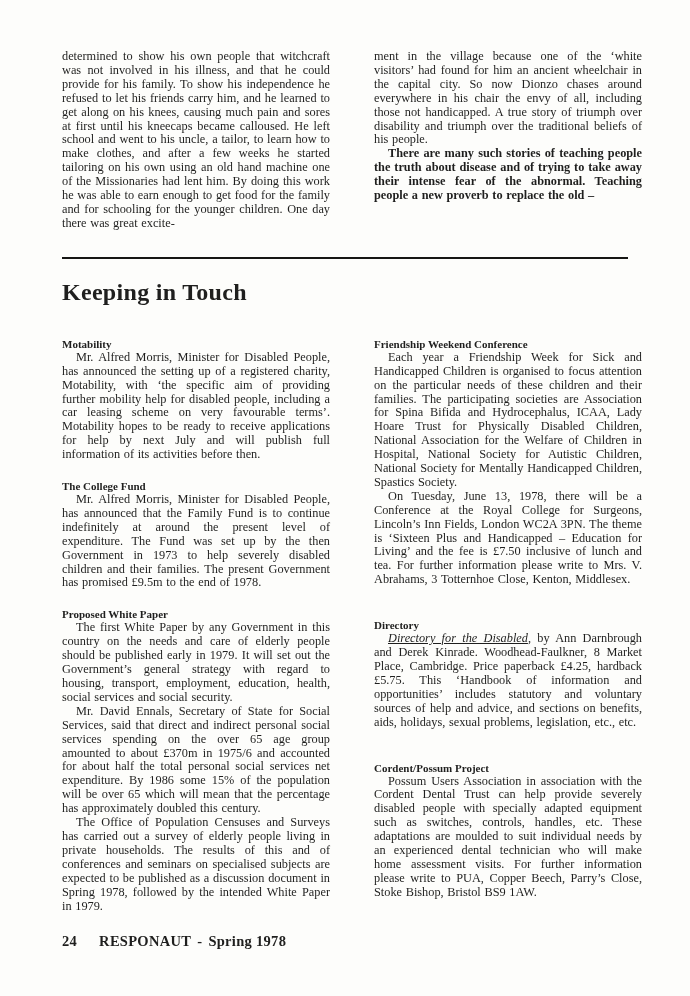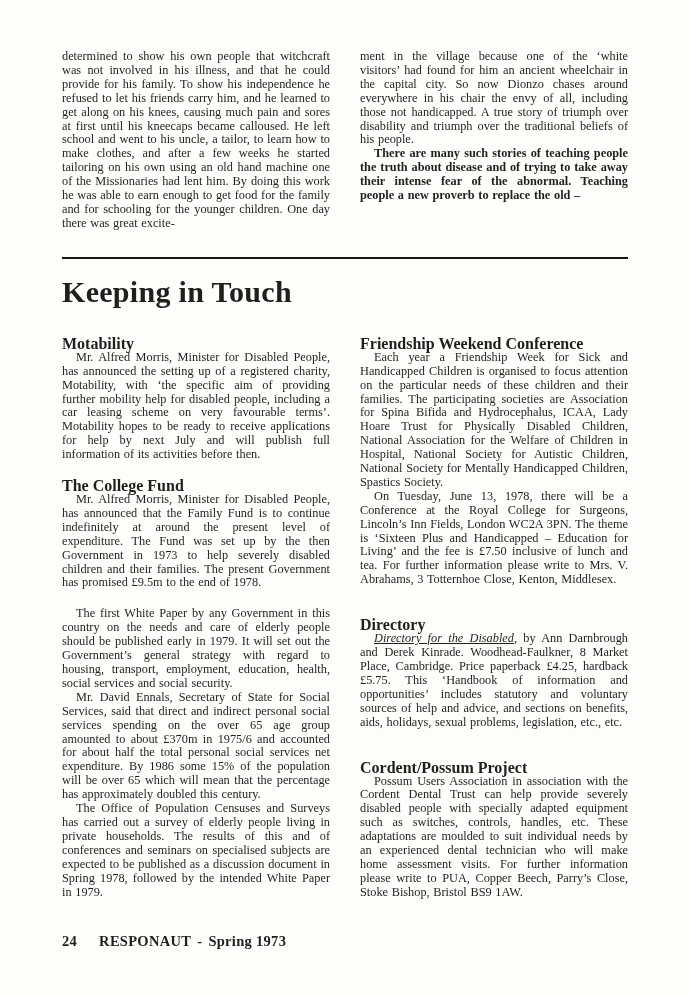--- a/index.html
+++ b/index.html
@@ -13,21 +13,21 @@
     height: 996px;
     background: #fdfdfb;
     color: #1f1f1e;
     font-family: "Liberation Serif", "DejaVu Serif", serif;
     box-sizing: border-box;
     padding: 50px 62px 0 62px;
     overflow: hidden;
   }
   .cols {
     display: flex;
-    gap: 30px;
+    gap: 44px;
   }
   .col {
     width: 268px;
     flex: 0 0 268px;
   }
   p {
     margin: 0;
     font-size: 12.3px;
     line-height: 13.9px;
     text-align: justify;
@@ -37,28 +37,28 @@
     text-indent: 14px;
     font-weight: bold;
   }
   .rule {
     border: 0;
     border-top: 2.6px solid #161614;
     margin: 26px 0 0 0;
   }
   h1.section-title {
     margin: 15px 0 27px 0;
-    font-size: 30px;
+    font-size: 24px;
     line-height: 36px;
     font-weight: 700;
     letter-spacing: 0.3px;
   }
   .article h2 {
     margin: 0;
-    font-size: 16px;
+    font-size: 11px;
     line-height: 14px;
     font-weight: 700;
   }
   .article p {
     text-indent: 14px;
   }
   .col-left .article {
     margin-bottom: 17px;
   }
   .col-right .article {
@@ -112,20 +112,21 @@
         <h2>Motability</h2>
         <p>Mr. Alfred Morris, Minister for Disabled People, has announced the setting up of a registered charity, Motability, with ‘the specific aim of providing further mobility help for disabled people, including a car leasing scheme on very favourable terms’. Motability hopes to be ready to receive applications for help by next July and will publish full information of its activities before then.</p>
       </div>
 
       <div class="article">
         <h2>The College Fund</h2>
         <p>Mr. Alfred Morris, Minister for Disabled People, has announced that the Family Fund is to continue indefinitely at around the present level of expenditure. The Fund was set up by the then Government in 1973 to help severely disabled children and their families. The present Government has promised £9.5m to the end of 1978.</p>
       </div>
 
       <div class="article">
+        <h2>Proposed White Paper</h2>
         <p>The first White Paper by any Government in this country on the needs and care of elderly people should be published early in 1979. It will set out the Government’s general strategy with regard to housing, transport, employment, education, health, social services and social security.</p>
         <p>Mr. David Ennals, Secretary of State for Social Services, said that direct and indirect personal social services spending on the over 65 age group amounted to about £370m in 1975/6 and accounted for about half the total personal social services net expenditure. By 1986 some 15% of the population will be over 65 which will mean that the percentage has approximately doubled this century.</p>
         <p>The Office of Population Censuses and Surveys has carried out a survey of elderly people living in private households. The results of this and of conferences and seminars on specialised subjects are expected to be published as a discussion document in Spring 1978, followed by the intended White Paper in 1979.</p>
       </div>
 
     </div>
 
     <div class="col col-right">
 
       <div class="article">
@@ -141,16 +142,16 @@
 
       <div class="article">
         <h2>Cordent/Possum Project</h2>
         <p>Possum Users Association in association with the Cordent Dental Trust can help provide severely disabled people with specially adapted equipment such as switches, controls, handles, etc. These adaptations are moulded to suit individual needs by an experienced dental technician who will make home assessment visits. For further information please write to PUA, Copper Beech, Parry’s Close, Stoke Bishop, Bristol BS9 1AW.</p>
       </div>
 
     </div>
   </div>
 
   <div class="footer">
-    <span>24</span><span class="gap-lg"></span><span>RESPONAUT</span><span class="gap-sm"></span><span>-</span><span class="gap-sm"></span><span>Spring 1973</span>
+    <span>24</span><span class="gap-lg"></span><span>RESPONAUT</span><span class="gap-sm"></span><span>-</span><span class="gap-sm"></span><span>Spring 1978</span>
   </div>
 
 </div>
 
 </body></html>

